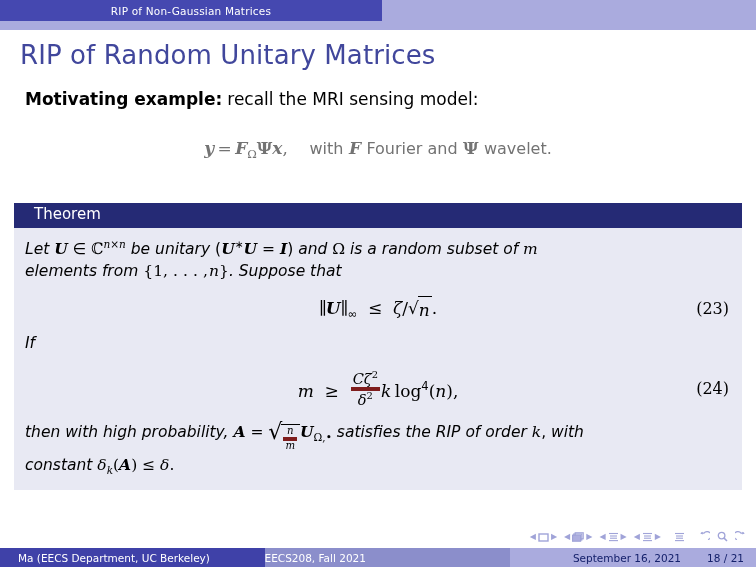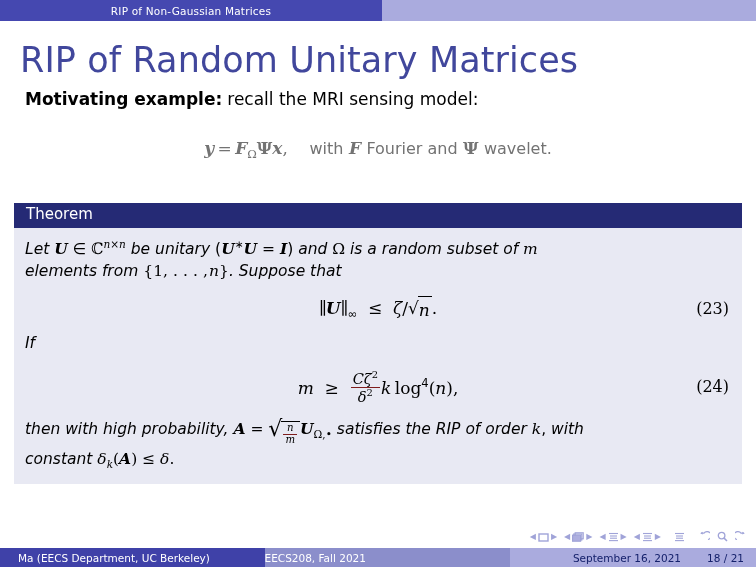--- a/index.html
+++ b/index.html
@@ -14,21 +14,21 @@
     overflow: hidden;
     font-family: "DejaVu Sans", sans-serif;
     -webkit-font-smoothing: antialiased;
   }
 
   
   .headbar {
     position: absolute;
     left: 0; top: 0;
     width: 756px;
-    height: 21px;
+    height: 30px;
     background: #aaabde;
     display: flex;
   }
   .headbar-left {
     width: 382px;
     height: 21px;
     background: #4548b0;
     display: flex;
     align-items: center;
     justify-content: center;
@@ -43,21 +43,21 @@
     flex: 1;
     height: 21px;
     background: #aaabde;
   }
 
   
   .slide-title {
     position: absolute;
     left: 20px;
     top: 40px;
-    font-size: 35px;
+    font-size: 26px;
     color: #41479c;
     font-family: "DejaVu Sans", sans-serif;
     letter-spacing: 0.1px;
     white-space: nowrap;
   }
 
   
   .body-line {
     position: absolute;
     left: 25px;
@@ -85,21 +85,21 @@
   .thm-block {
     position: absolute;
     left: 14px;
     top: 203px;
     width: 728px;
   }
   .thm-head {
     background: #252a75;
     color: #ffffff;
     font-size: 15px;
-    padding: 3px 10px 4px 12px;
+    padding: 3px 10px 4px 20px;
     line-height: 1.18;
   }
   .thm-body {
     background: #e8e9f3;
     color: #000000;
     font-style: italic;
     font-size: 15.5px;
     padding: 9px 11px 11px 11px;
     line-height: 1.45;
   }
@@ -137,21 +137,21 @@
 
   .frac {
     display: inline-block;
     vertical-align: -0.52em;
     text-align: center;
     font-size: 0.86em;
     line-height: 1.05;
     margin: 0 1px;
   }
   .frac .num { display: block; padding: 0 2px; }
-  .frac .den { display: block; border-top: 1px solid #7f1d1d; padding: 0 2px; }
+  .frac .den { display: block; border-top: 4px solid #7f1d1d; padding: 0 2px; }
 
   .sqrt { display: inline-block; white-space: nowrap; }
   .sqrt > .rad { display: inline-block; vertical-align: top; }
   .sqrt > .arg {
     display: inline-block;
     border-top: 1px solid #000;
     padding: 1px 2px 0 1px;
     margin-left: -1px;
     vertical-align: top;
   }

